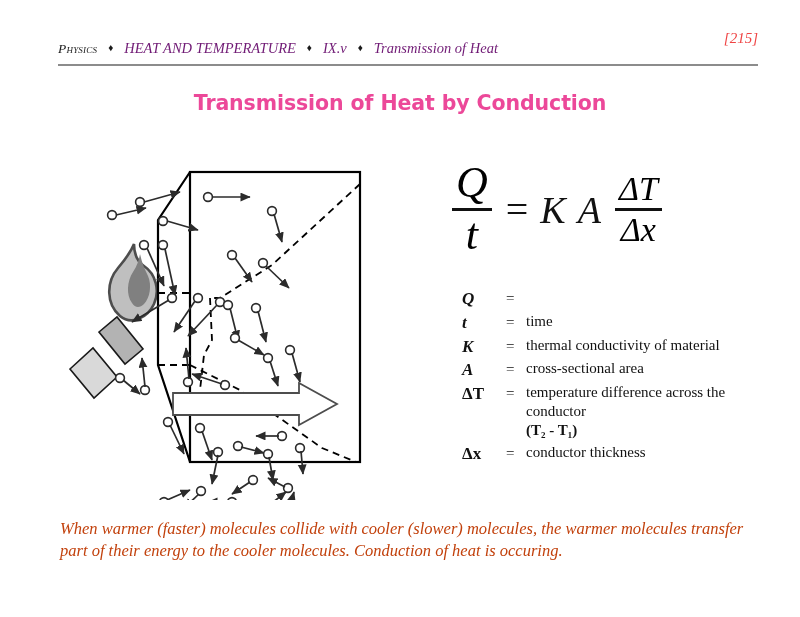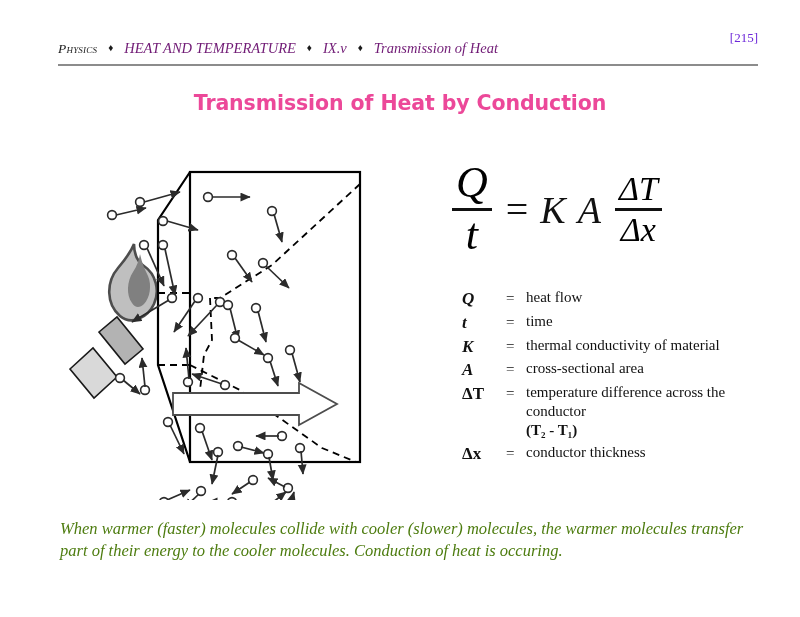--- a/index.html
+++ b/index.html
@@ -49,25 +49,26 @@
   }
   .hdr-item {
     font-family: "Liberation Serif", serif;
     font-style: italic;
     font-size: 14.5px;
     color: #701a75;
     white-space: nowrap;
   }
   .hdr-page {
     font-family: "Liberation Serif", serif;
-    font-size: 13px;
-    color: #6d28d9;
+    font-size: 15px;
+    color: #ef4444;
     position: absolute;
     right: 0px;
     top: -10px;
+    font-style: italic;
   }
   .header-rule {
     position: absolute;
     left: 58px;
     top: 64px;
     width: 700px;
     height: 2px;
     background: #8c8c8c;
   }
 
@@ -194,21 +195,21 @@
   
   .caption {
     position: absolute;
     left: 60px;
     top: 518px;
     width: 700px;
     font-family: "Liberation Serif", serif;
     font-style: italic;
     font-size: 16.5px;
     line-height: 1.35;
-    color: #4d7c0f;
+    color: #c2410c;
   }
 </style>
 </head>
 <body>
 
 <div class="page">
 
   <div class="header">
     <div class="header-crumbs">
       <span class="hdr-physics">Physics</span>
@@ -448,21 +449,20 @@
       <span class="bar"></span>
       <span class="den">Δx</span>
     </span>
   </div>
 
   <div class="legend">
 
     <div class="legend-row">
       <span class="legend-sym">Q</span>
       <span class="legend-eq">=</span>
-      <span class="legend-def">heat flow</span>
     </div>
 
     <div class="legend-row">
       <span class="legend-sym">t</span>
       <span class="legend-eq">=</span>
       <span class="legend-def">time</span>
     </div>
 
     <div class="legend-row">
       <span class="legend-sym">K</span>

